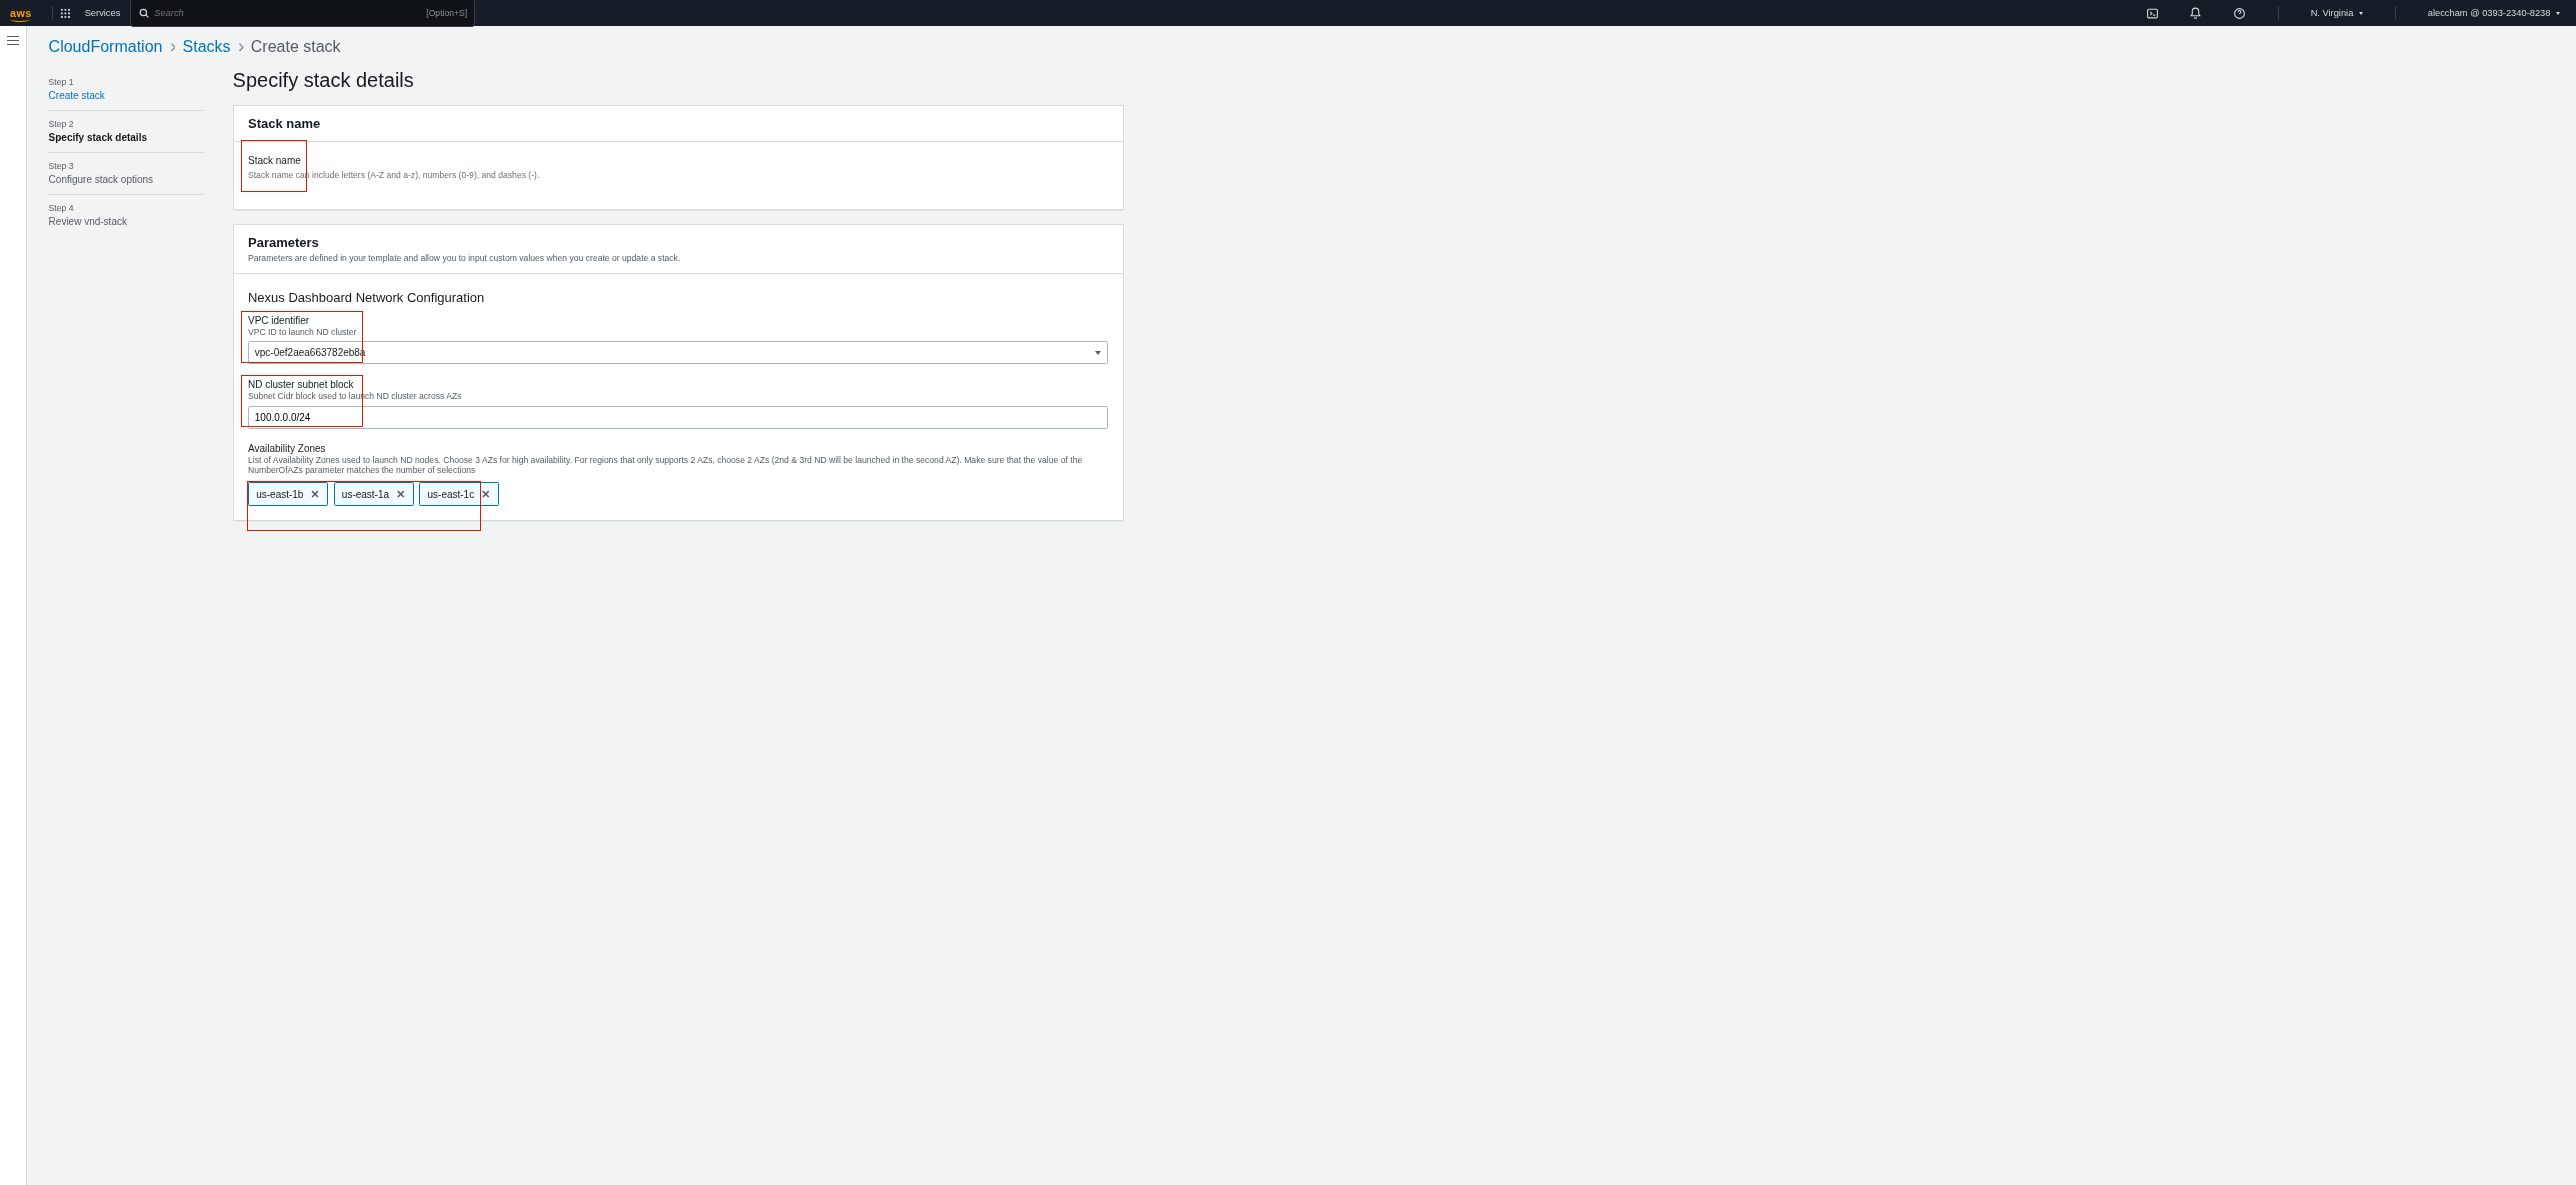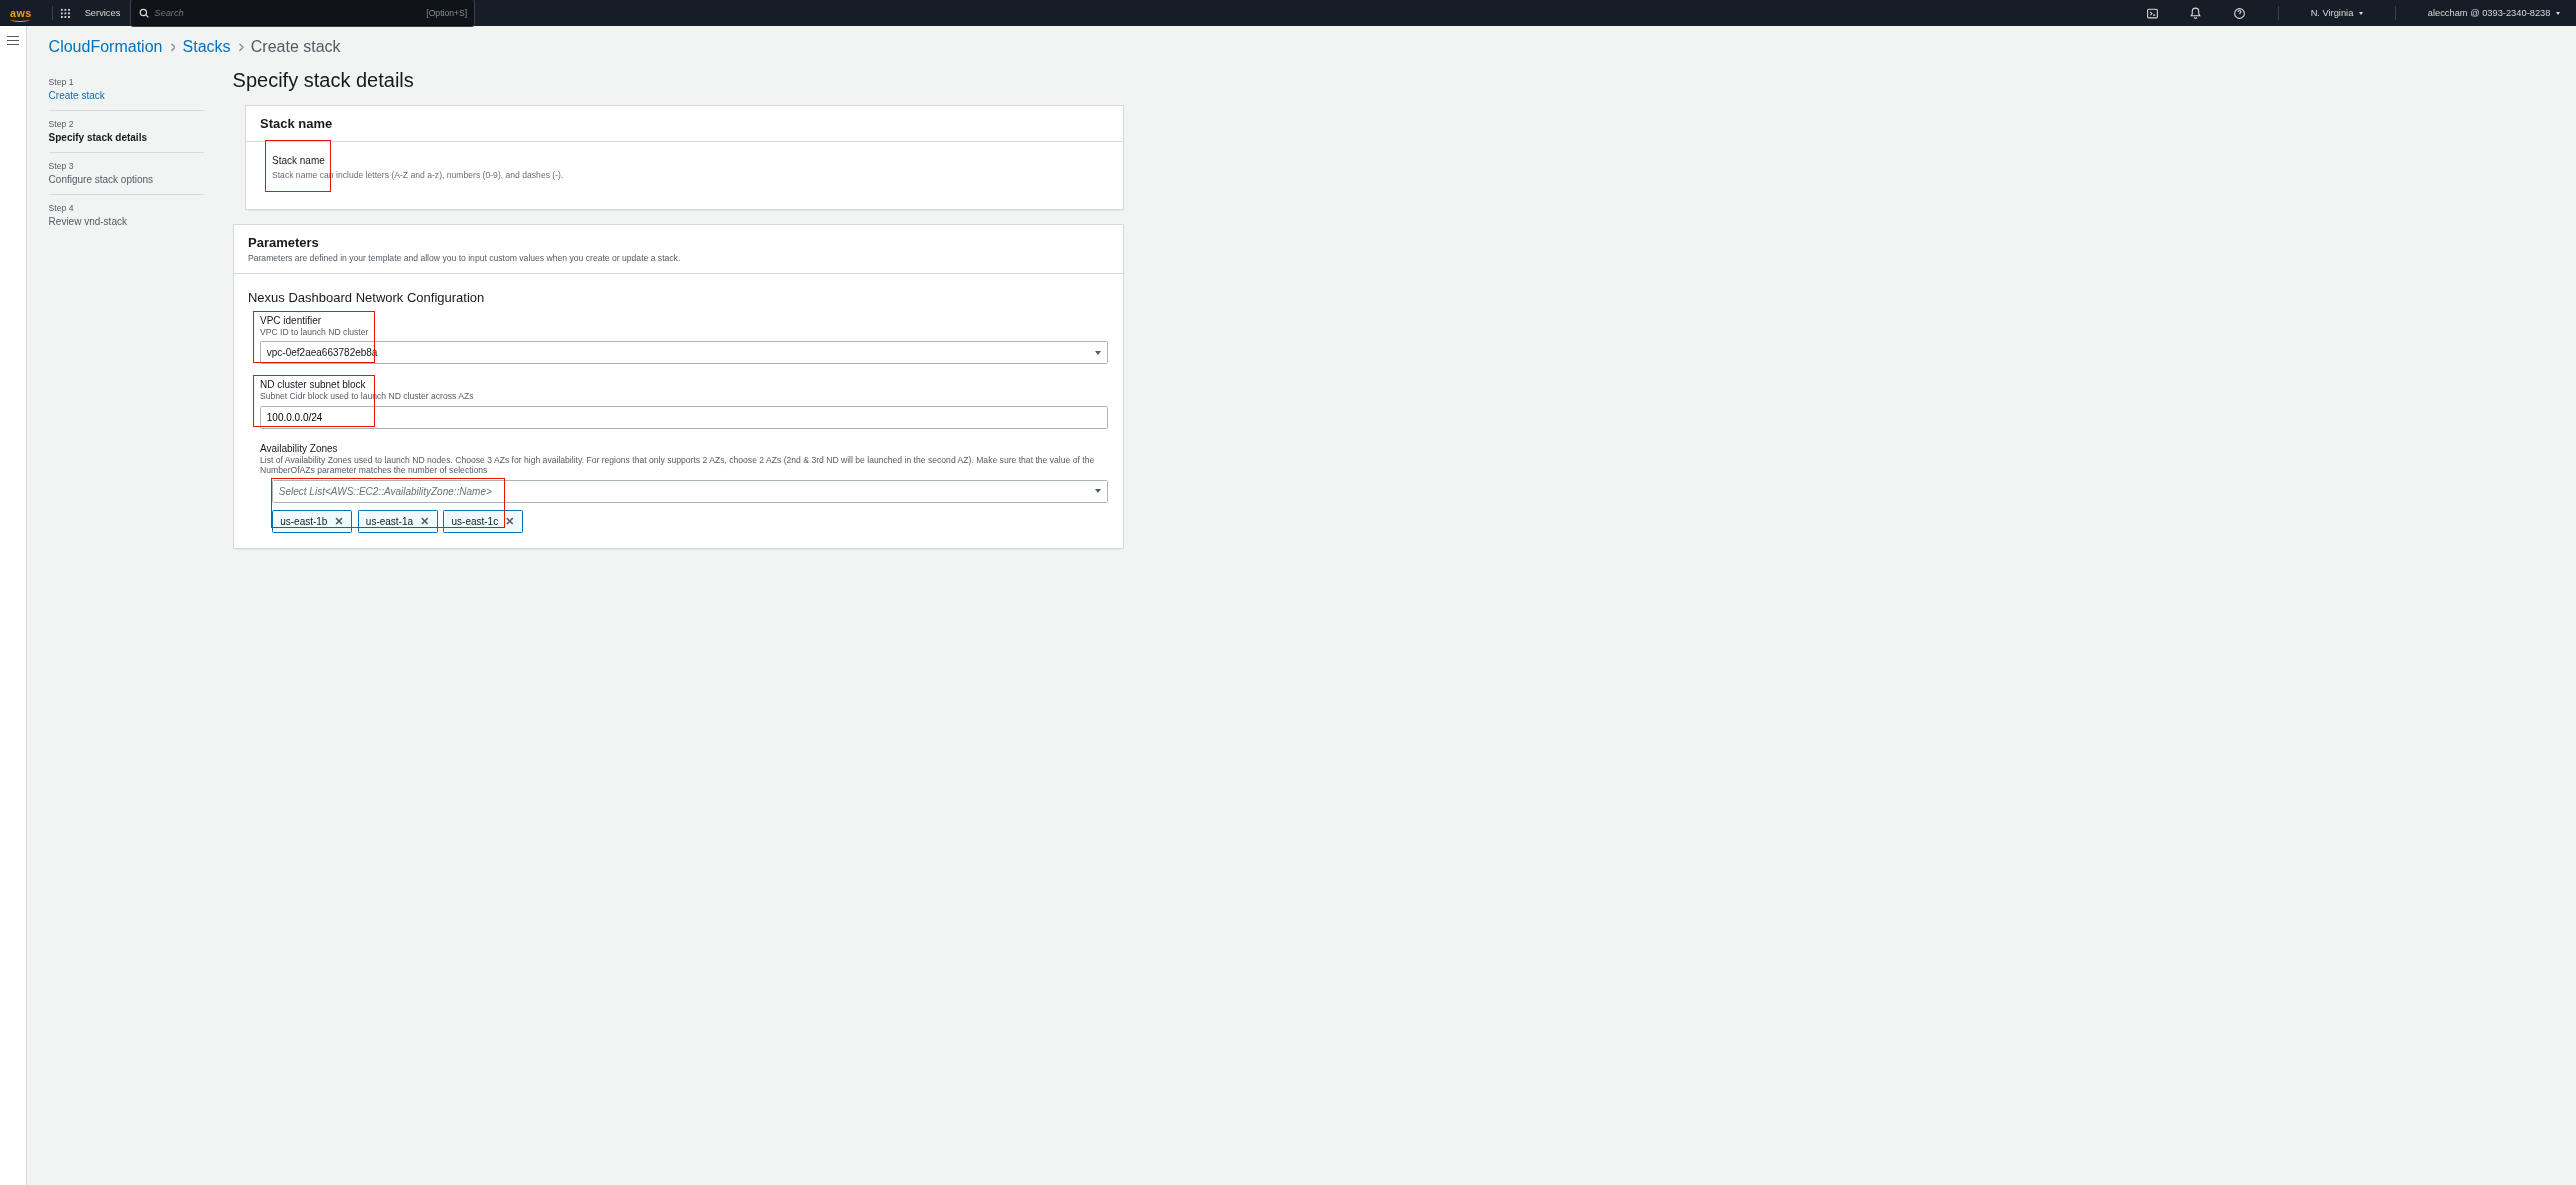--- a/index.html
+++ b/index.html
@@ -280,21 +280,21 @@
       color: #545b64;
       cursor: pointer;
       font-weight: bold;
     }
     .highlight-box {
       position: absolute;
       border: 1.4px solid #e11900;
       pointer-events: none;
       z-index: 10;
     }
-    .rel { position: relative; margin-left: 12px; }
+    .rel { position: relative; }
   </style>
 </head>
 <body>
 
 <div class="top-nav">
   <div class="aws-logo">aws</div>
   <div class="nav-divider"></div>
   <div class="services-btn">
     <span class="grid-icon"></span>
     <span>Services</span>
@@ -419,24 +419,20 @@
               <div class="field-label">ND cluster subnet block</div>
               <div class="field-desc">Subnet Cidr block used to launch ND cluster across AZs</div>
               <input class="text-input" value="100.0.0.0/24" style="">
             </div>
 
             <div class="field rel" style="margin-bottom:0">
               <div class="field-label">Availability Zones</div>
               <div class="field-desc">List of Availability Zones used to launch ND nodes. Choose 3 AZs for high availability. For regions that only supports 2 AZs, choose 2 AZs (2nd &amp; 3rd ND will be launched in the second AZ). Make sure that the value of the NumberOfAZs parameter matches the number of selections</div>
               <div class="rel">
                 <div class="highlight-box" style="top:-1.4px; left:-1.4px; width:234px; height:50px;"></div>
-                <div class="select-input">
-                  <span class="select-placeholder">Select List&lt;AWS::EC2::AvailabilityZone::Name&gt;</span>
-                  <span class="select-caret"></span>
-                </div>
                 <div class="tokens">
                   <div class="token">
                     <span>us-east-1b</span>
                     <span class="token-x">✕</span>
                   </div>
                   <div class="token">
                     <span>us-east-1a</span>
                     <span class="token-x">✕</span>
                   </div>
                   <div class="token">

